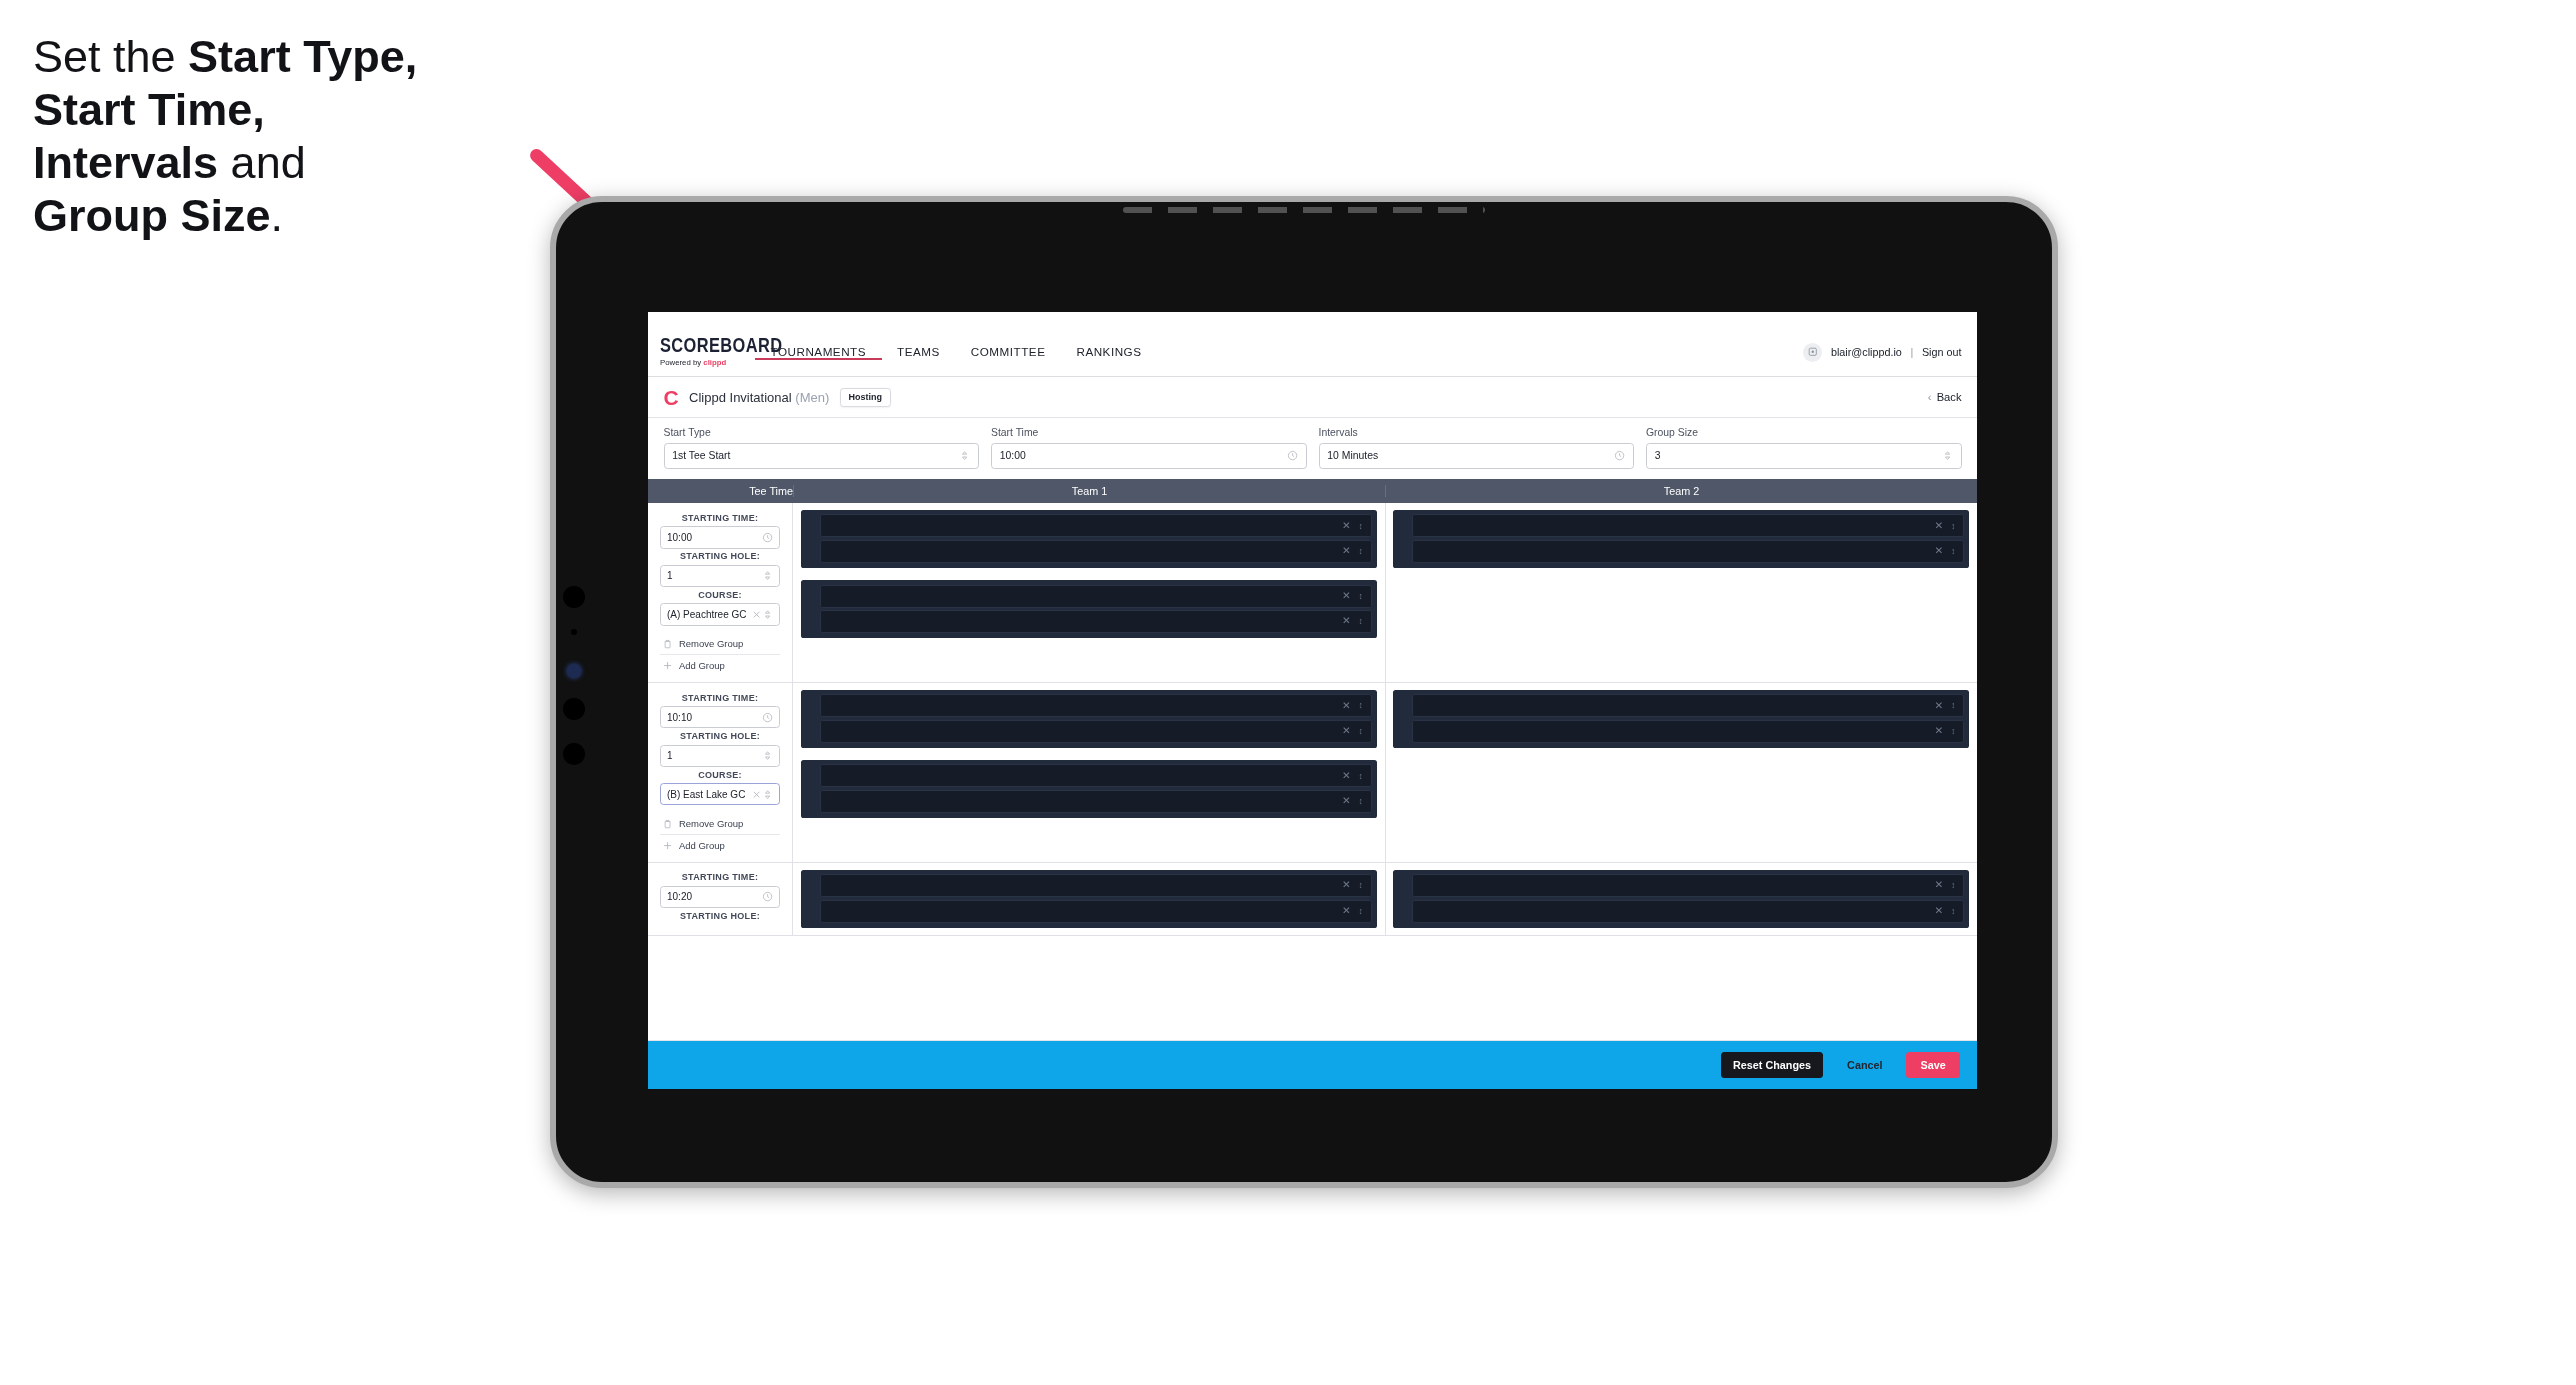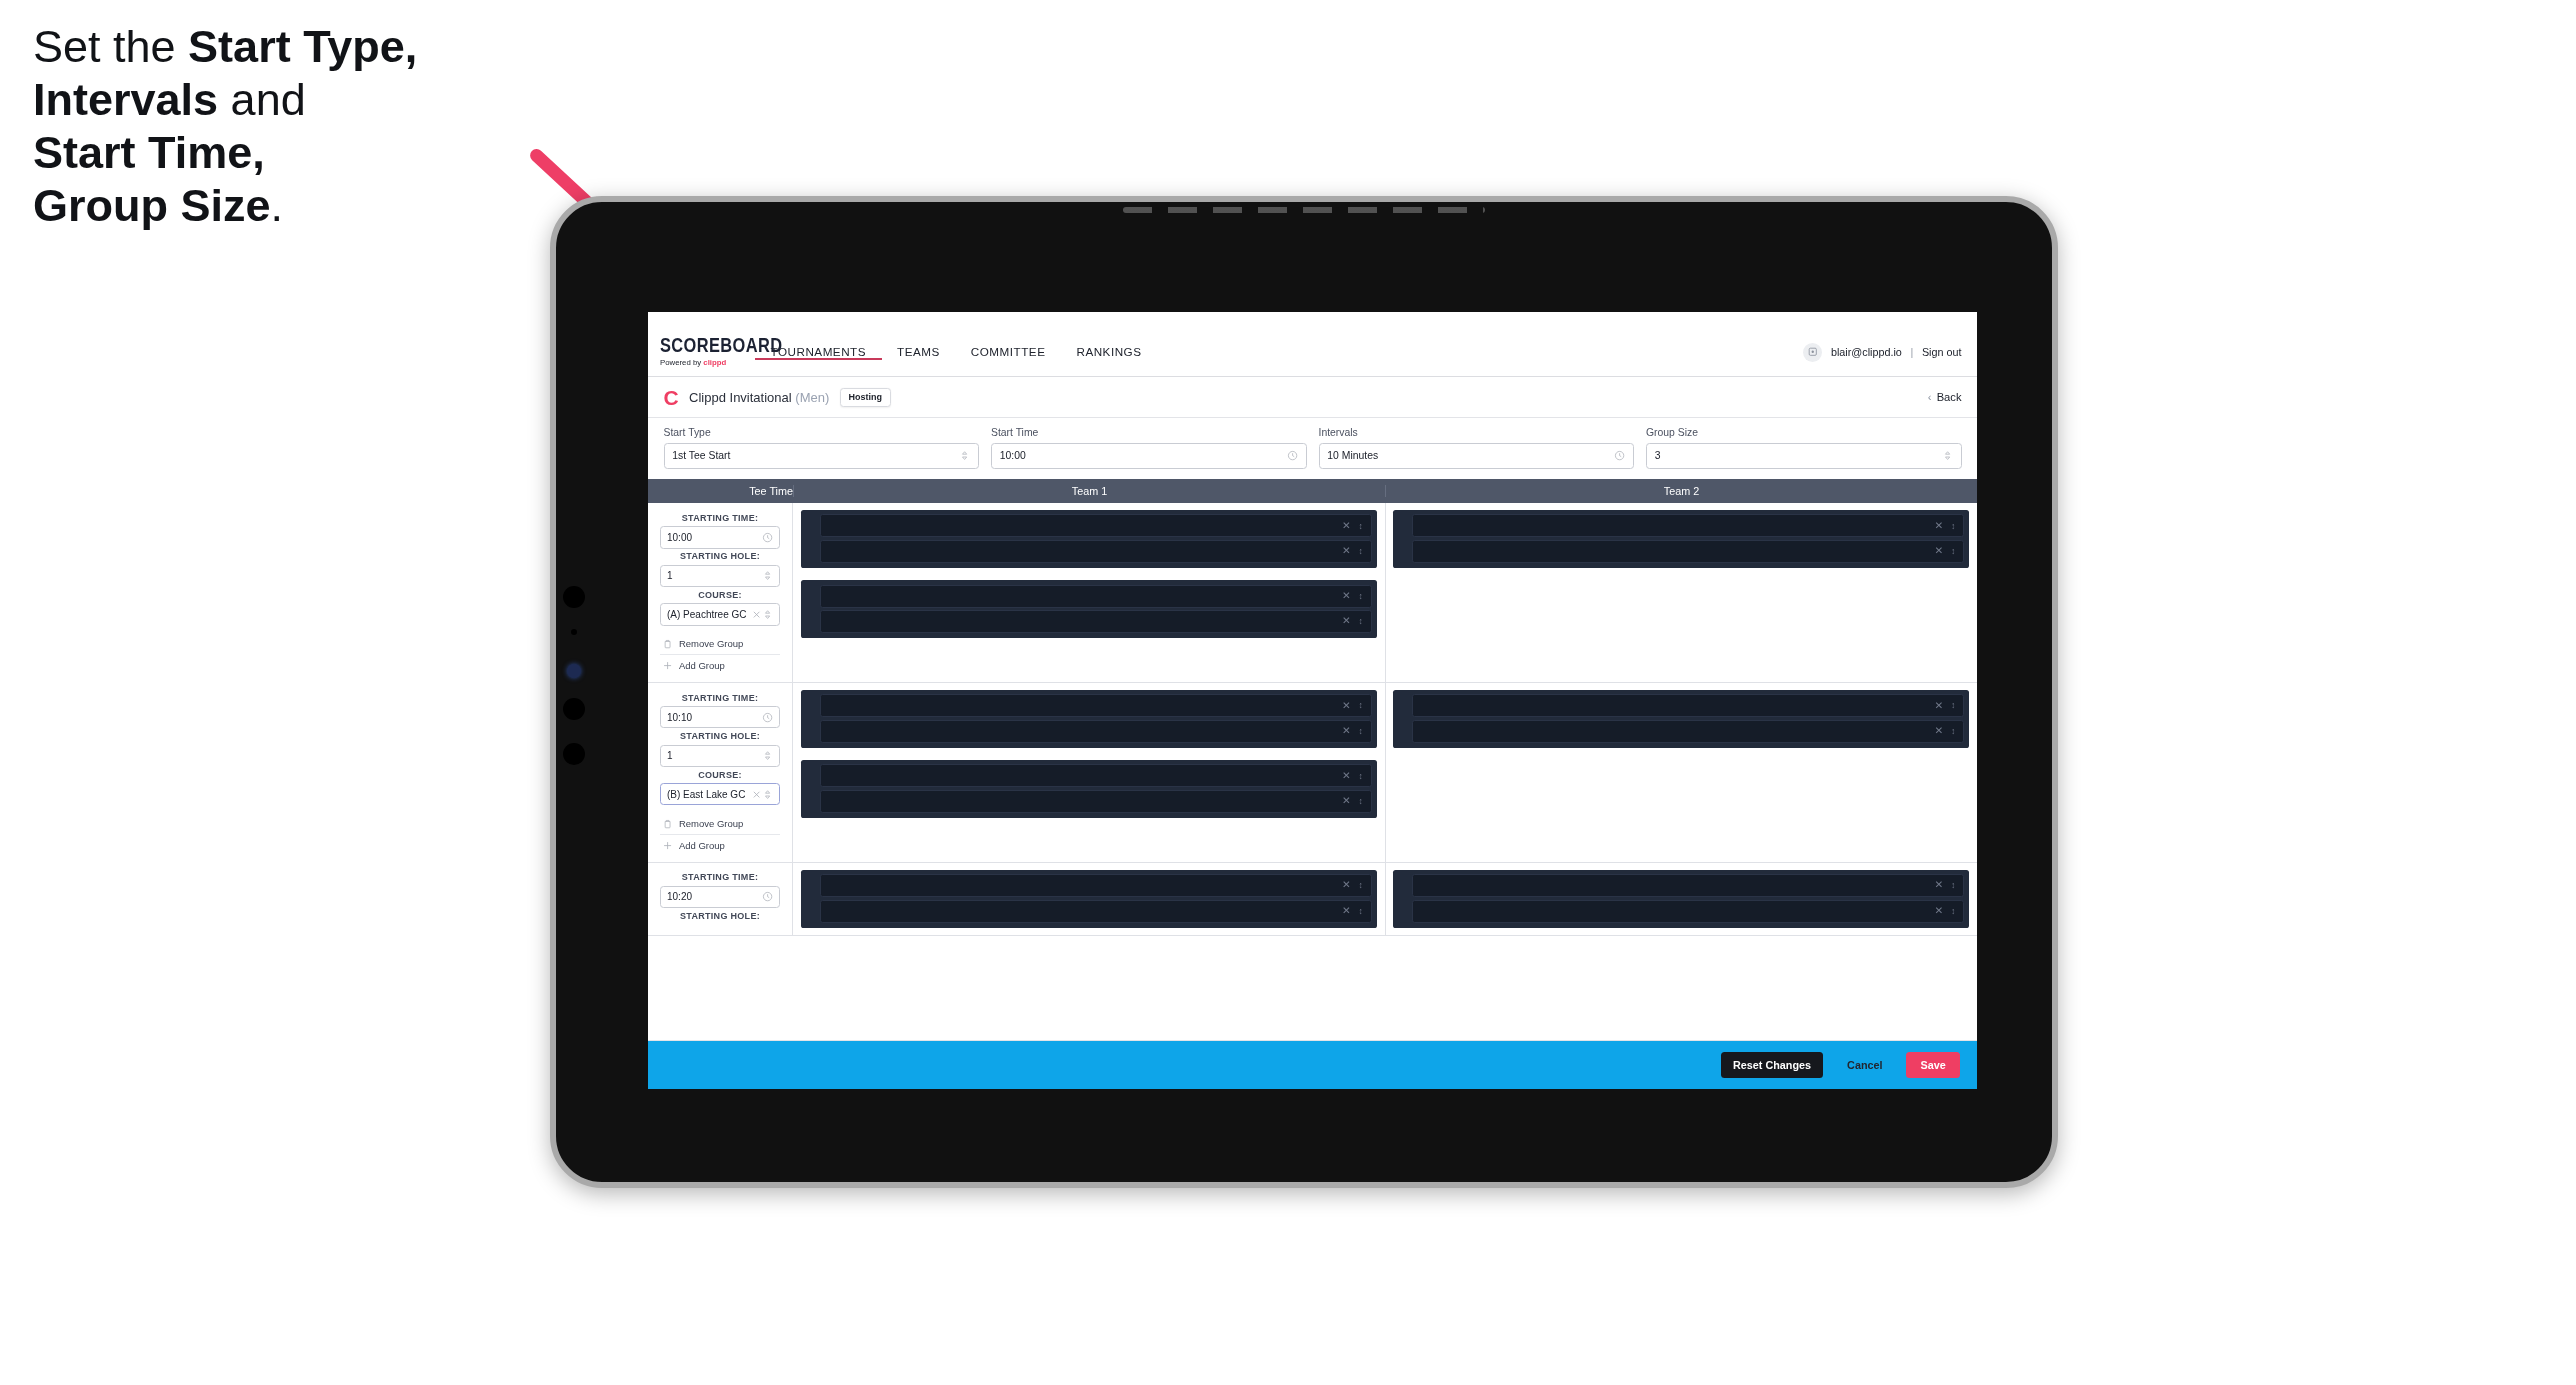--- a/index.html
+++ b/index.html
@@ -5,21 +5,21 @@
   html,body{margin:0;padding:0;}
   body{
     width:2576px;height:1386px;
     background:#ffffff;
     font-family:"Liberation Sans", sans-serif;
     overflow:hidden;
     position:relative;
   }
   
   #caption{
-    position:absolute;left:33px;top:20px;width:535px;
+    position:absolute;left:33px;top:30px;width:535px;
     font-size:45px;line-height:1.18;color:#111317;
     font-family:"Liberation Sans", sans-serif;
   }
   #caption .b{font-weight:bold;}
   #caption .n{font-weight:normal;}
   #caption .line{white-space:nowrap;}
 
   
   #arrow{position:absolute;left:483px;top:121px;width:414px;height:362px;pointer-events:none;}
 
@@ -172,22 +172,22 @@
   .btn{font-size:10.8px;border-radius:3.5px;padding:7.8px 12px;cursor:pointer;line-height:1;}
   .btn.dark{background:#16181d;color:#fff;font-weight:bold;}
   .btn.plain{background:transparent;color:#22262f;font-weight:bold;}
   .btn.pink{background:#ef3e63;color:#fff;font-weight:bold;padding:7.8px 14px;}
 </style>
 </head>
 <body>
 
 <div id="caption">
   <div class="line"><span class="n">Set the </span><span class="b">Start Type,</span></div>
+  <div class="line"><span class="b">Start Time,</span></div>
   <div class="line"><span class="b">Intervals</span><span class="n"> and</span></div>
-  <div class="line"><span class="b">Start Time,</span></div>
   <div class="line"><span class="b">Group Size</span><span class="n">.</span></div>
 </div>
 
 <svg id="arrow" viewBox="0 0 480 420">
   <line x1="62" y1="40" x2="362" y2="318" stroke="#ee3e66" stroke-width="15" stroke-linecap="round"></line>
   <polygon points="300,310 400,352 352,256" fill="#ee3e66"></polygon>
 </svg>
 
 <div id="tablet">
   <div id="bezel-speaker"></div>

